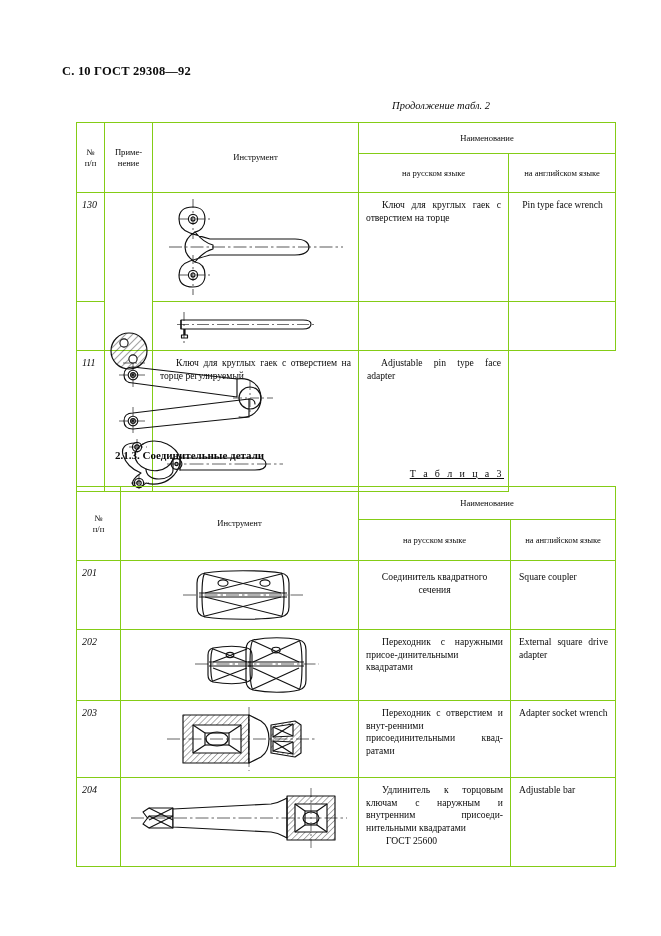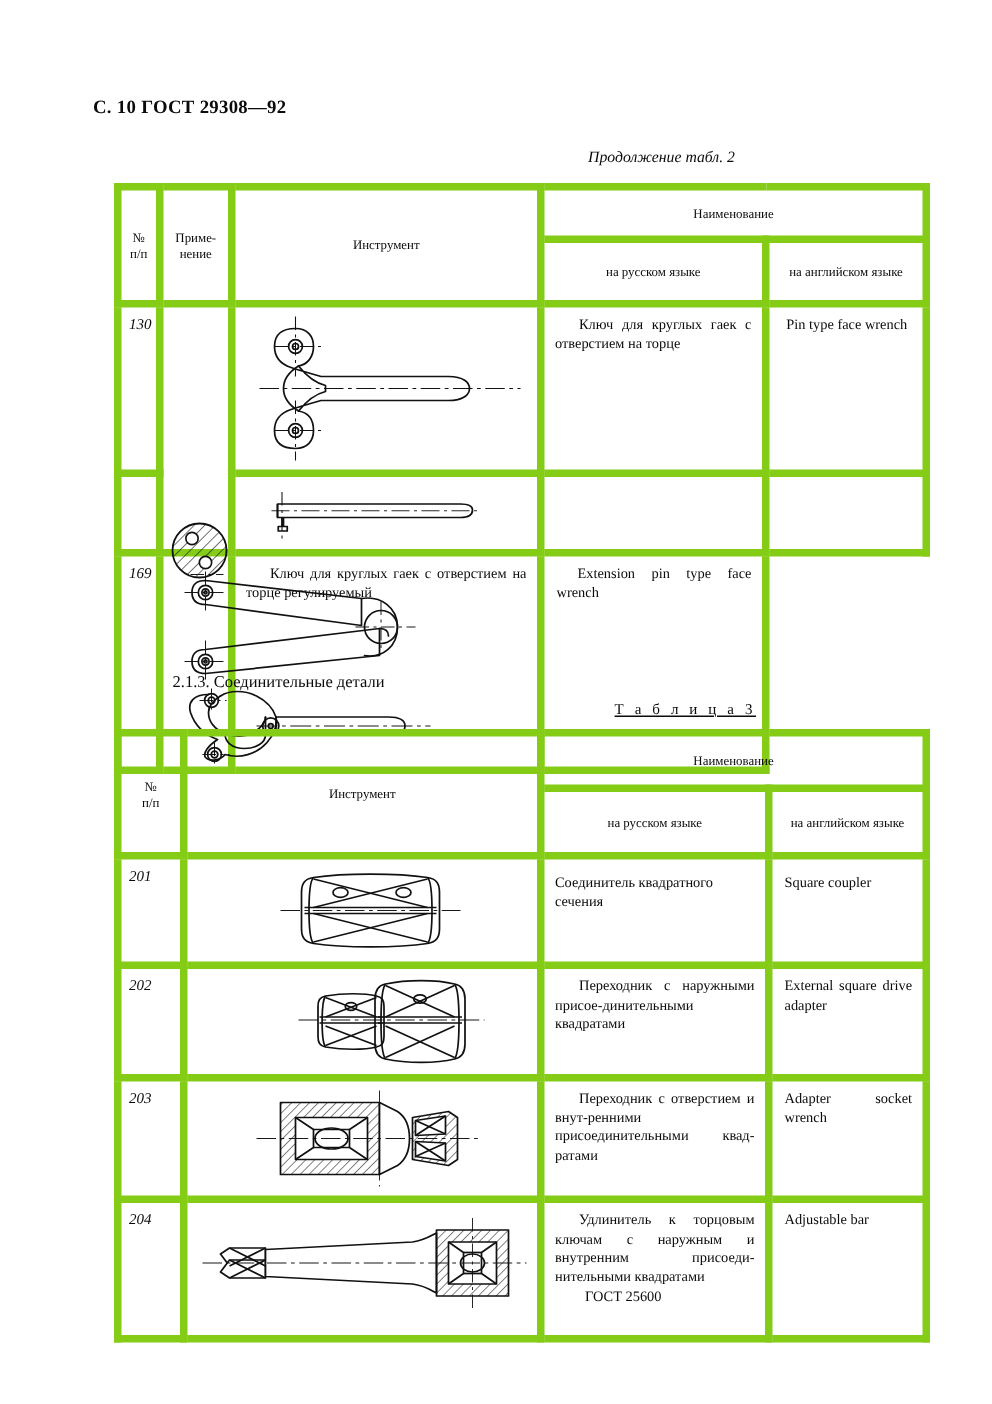--- a/index.html
+++ b/index.html
@@ -53,35 +53,35 @@
     white-space: nowrap;
     text-decoration: underline;
   }
 
   
   .section-heading {
     position: absolute;
     left: 115px;
     top: 437px;
     font-size: 11px;
-    font-weight: normal;
+    font-weight: bold;
     white-space: nowrap;
     text-align: right;
   }
 
   
   table.doc-table {
     position: absolute;
     border-collapse: collapse;
     table-layout: fixed;
     font-size: 9.3px;
   }
   table.doc-table td,
   table.doc-table th {
-    border: 5px solid #84cc16;
+    border: 1px solid #84cc16;
     padding: 0;
     vertical-align: top;
     font-weight: normal;
   }
   .hcell {
     text-align: center;
     vertical-align: middle !important;
     font-size: 8.6px;
     line-height: 1.25;
     padding: 2px 1px !important;
@@ -269,21 +269,21 @@
                 <line x1="24" y1="22.5" x2="164" y2="22.5"></line>
               </g>
             </svg>
           </div>
         </td>
         <td style="border-top:none"></td>
         <td style="border-top:none"></td>
       </tr>
 
       <tr>
-        <td class="numcell">169</td>
+        <td class="numcell">111</td>
         <td class="drawcell" style="height:140px">
           <div class="drawwrap">
             <svg width="206" height="140" viewBox="0 0 206 140">
 
               <g fill="none" stroke="#111" stroke-width="1.15" stroke-linejoin="round" stroke-linecap="round">
                 <path d="M28 16 C 22 16, 19 19, 19 24 C 19 29, 22 32, 28 32 L 132 46 L 132 28 Z"></path>
                 <path d="M28 62 C 22 62, 19 65, 19 70 C 19 75, 22 78, 28 78 L 144 66 L 144 48 Z"></path>
                 <path d="M132 28 C 145 26, 156 34, 156 47 C 156 60, 146 68, 134 66"></path>
                 <path d="M144 48 C 148 48, 150 50, 150 53"></path>
                 <circle cx="145" cy="47" r="11"></circle>
@@ -338,21 +338,21 @@
                 <line x1="34" y1="124" x2="34" y2="139"></line>
                 <line x1="26" y1="132" x2="44" y2="132"></line>
               </g>
               <g stroke="#111" stroke-width="0.65" fill="none" stroke-dasharray="14 3 2.5 3">
                 <line x1="62" y1="113" x2="178" y2="113"></line>
               </g>
             </svg>
           </div>
         </td>
         <td class="txt-ru">Ключ для круглых гаек с отверстием на торце регулируемый</td>
-        <td class="txt-en">Extension pin type face wrench</td>
+        <td class="txt-en">Adjustable pin type face adapter</td>
       </tr>
     </tbody>
   </table>
 
   <div class="section-heading">2.1.3.  Соединительные детали</div>
   <div class="tbl-caption-spaced">Т а б л и ц а  3</div>
 
   <table class="doc-table" id="table-3">
     <colgroup>
       <col style="width:44px">
@@ -400,21 +400,21 @@
 
                 <ellipse cx="102" cy="22" rx="5" ry="3.2"></ellipse>
                 <ellipse cx="144" cy="22" rx="5" ry="3.2"></ellipse>
               </g>
               <g stroke="#111" stroke-width="0.65" fill="none" stroke-dasharray="13 3 2.5 3">
                 <line x1="62" y1="34" x2="182" y2="34"></line>
               </g>
             </svg>
           </div>
         </td>
-        <td class="txt-ru" style="text-indent:0;text-align:left;padding-top:10px !important">Соединитель квадратного сечения</td>
+        <td class="txt-ru" style="text-indent:0;text-align:center;padding-top:10px !important">Соединитель квадратного сечения</td>
         <td class="txt-en noindent" style="padding-top:10px !important">Square coupler</td>
       </tr>
 
       <tr>
         <td class="numcell">202</td>
         <td class="drawcell" style="height:70px">
           <div class="drawwrap">
             <svg width="238" height="70" viewBox="0 0 238 70">
               <g fill="none" stroke="#111" stroke-width="1.15" stroke-linejoin="round">
 

